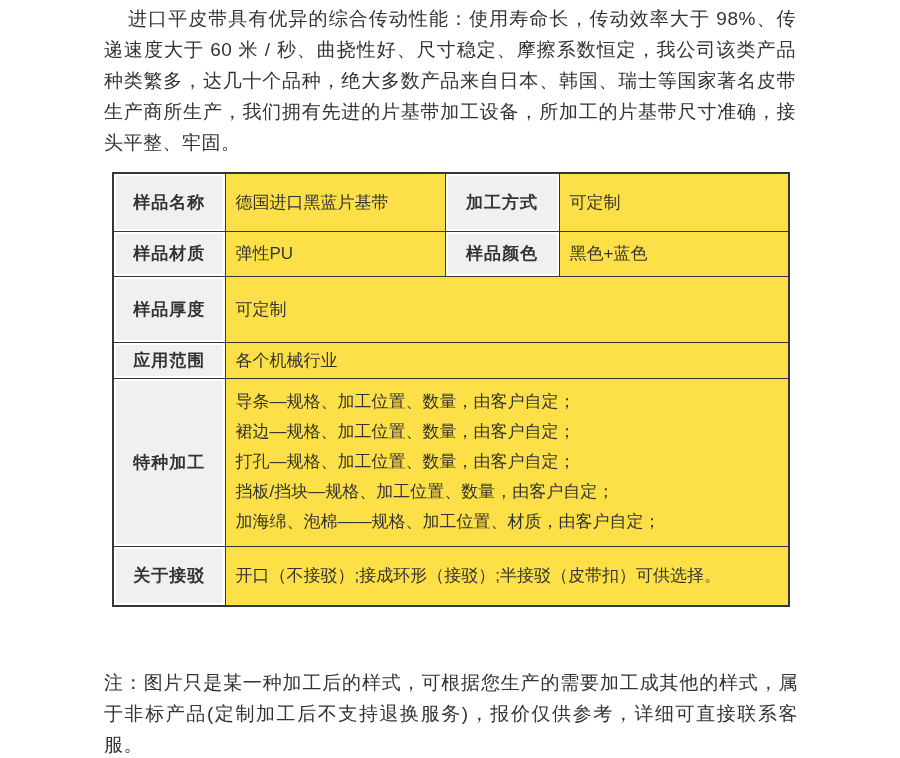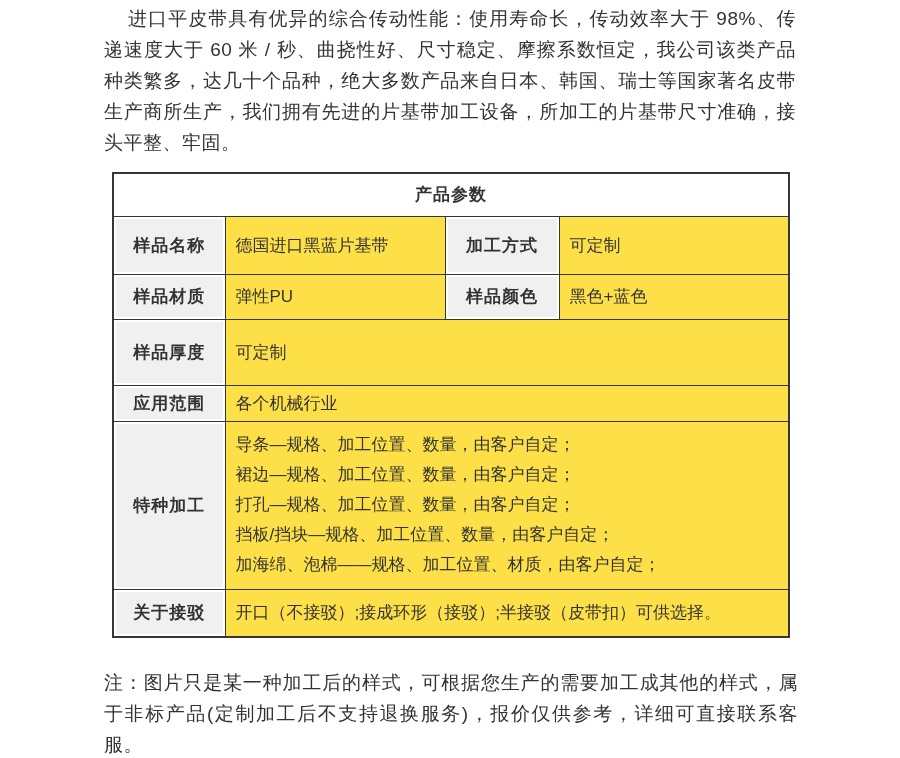--- a/index.html
+++ b/index.html
@@ -58,21 +58,21 @@
     text-align: center;
     letter-spacing: 1px;
     font-weight: bold;
   }
   .cell-value { background: #fde047; padding-left: 10px; }
   .row-r1 td { height: 58px; }
   .row-r2 td { height: 45px; }
   .row-r3 td { height: 66px; margin-top: 18px; }
   .row-r4 td { height: 36px; }
   .row-special td { height: 168px; }
-  .row-joint td { height: 48px; }
+  .row-joint td { height: 60px; }
   .special-lines { padding: 8px 12px 8px 0; }
   .special-line { line-height: 30px; font-size: 17px; }
 
   
   .note {
     position: absolute;
     left: 104px;
     top: 667px;
     width: 694px;
     font-size: 19px;
@@ -90,23 +90,20 @@
   <p class="intro">进口平皮带具有优异的综合传动性能：使用寿命长，传动效率大于 98%、传递速度大于 60 米 / 秒、曲挠性好、尺寸稳定、摩擦系数恒定，我公司该类产品种类繁多，达几十个品种，绝大多数产品来自日本、韩国、瑞士等国家著名皮带生产商所生产，我们拥有先进的片基带加工设备，所加工的片基带尺寸准确，接头平整、牢固。</p>
 
   <table class="param-table">
     <colgroup>
       <col style="width:112px">
       <col style="width:220px">
       <col style="width:114px">
       <col style="width:230px">
     </colgroup>
     <tbody>
-      <tr>
-        <td class="title-cell" colspan="4">产品参数</td>
-      </tr>
 
       <tr class="row-r1">
         <td class="cell-label">样品名称</td>
         <td class="cell-value">德国进口黑蓝片基带</td>
         <td class="cell-label">加工方式</td>
         <td class="cell-value">可定制</td>
       </tr>
 
       <tr class="row-r2">
         <td class="cell-label">样品材质</td>

